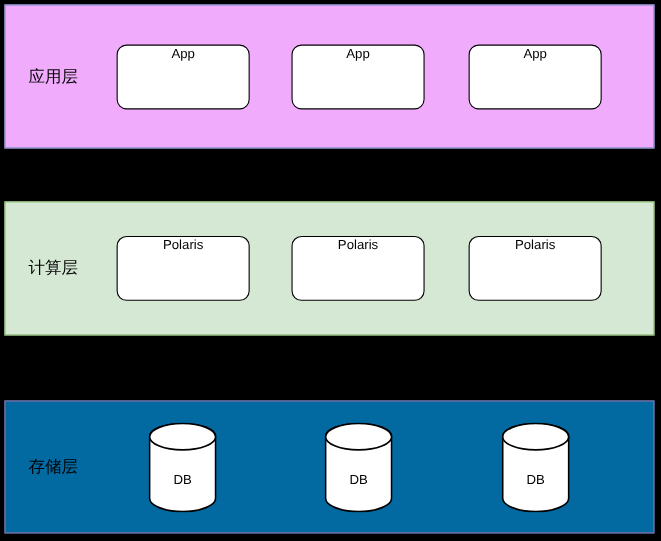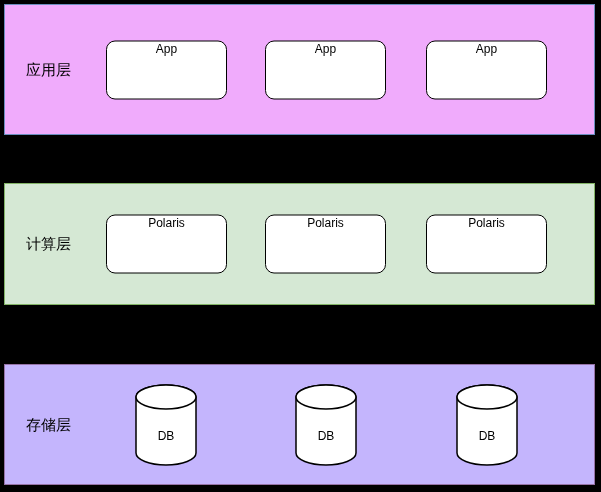--- a/index.html
+++ b/index.html
@@ -101,21 +101,21 @@
       <span>Polaris</span>
     </div>
     <div class="node-box col-1">
       <span>Polaris</span>
     </div>
     <div class="node-box col-2">
       <span>Polaris</span>
     </div>
   </div>
 
-  <div class="band band-storage" style="background-color: #c4b5fd; border-color: rgb(150, 115, 166); text-decoration: underline;">
+  <div class="band band-storage" style="background-color: #0369a1; border-color: rgb(150, 115, 166); text-decoration: underline;">
     <span class="band-label">存储层</span>
 
     <svg class="cylinder col-0" viewBox="0 0 62 82">
       <path d="M1 13 A30 12 0 0 1 61 13 L61 69 A30 12 0 0 1 1 69 Z"></path>
       <ellipse cx="31" cy="13" rx="30" ry="12"></ellipse>
       <text x="31" y="56">DB</text>
     </svg>
 
     <svg class="cylinder col-1" viewBox="0 0 62 82">
       <path d="M1 13 A30 12 0 0 1 61 13 L61 69 A30 12 0 0 1 1 69 Z"></path>

